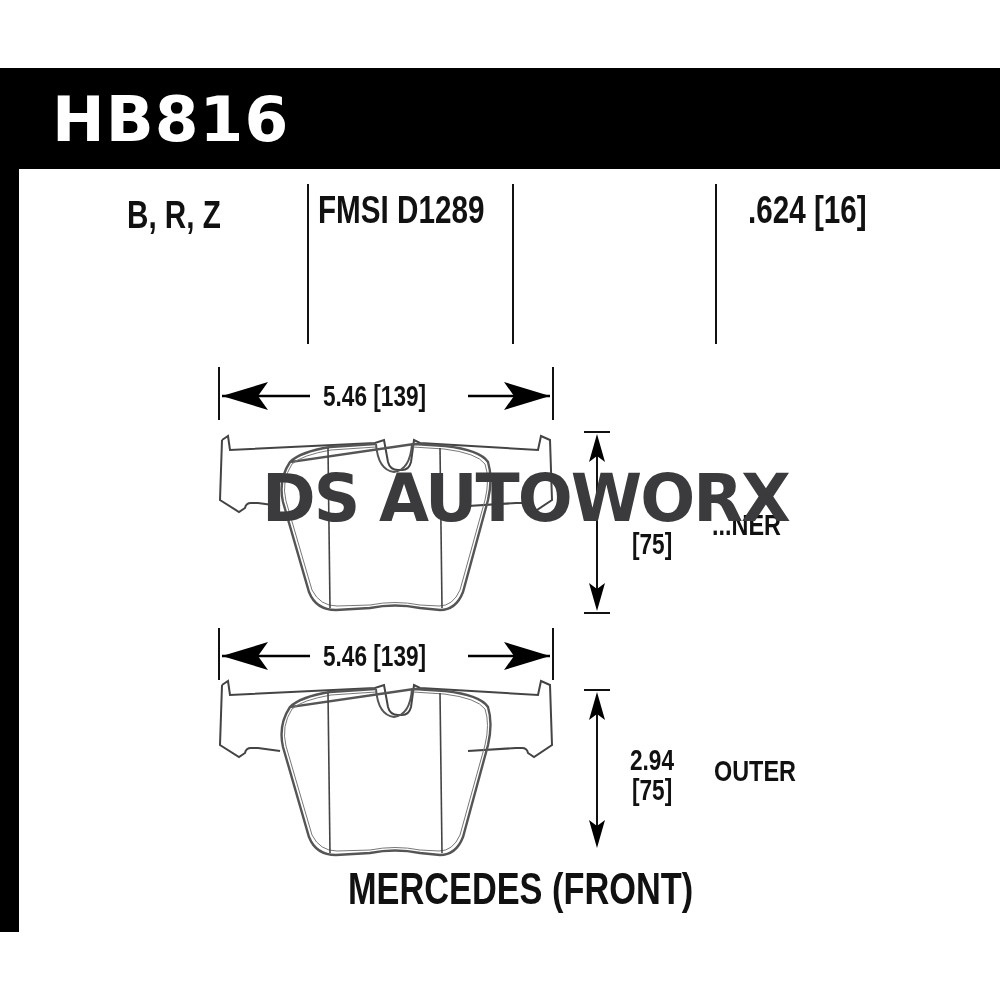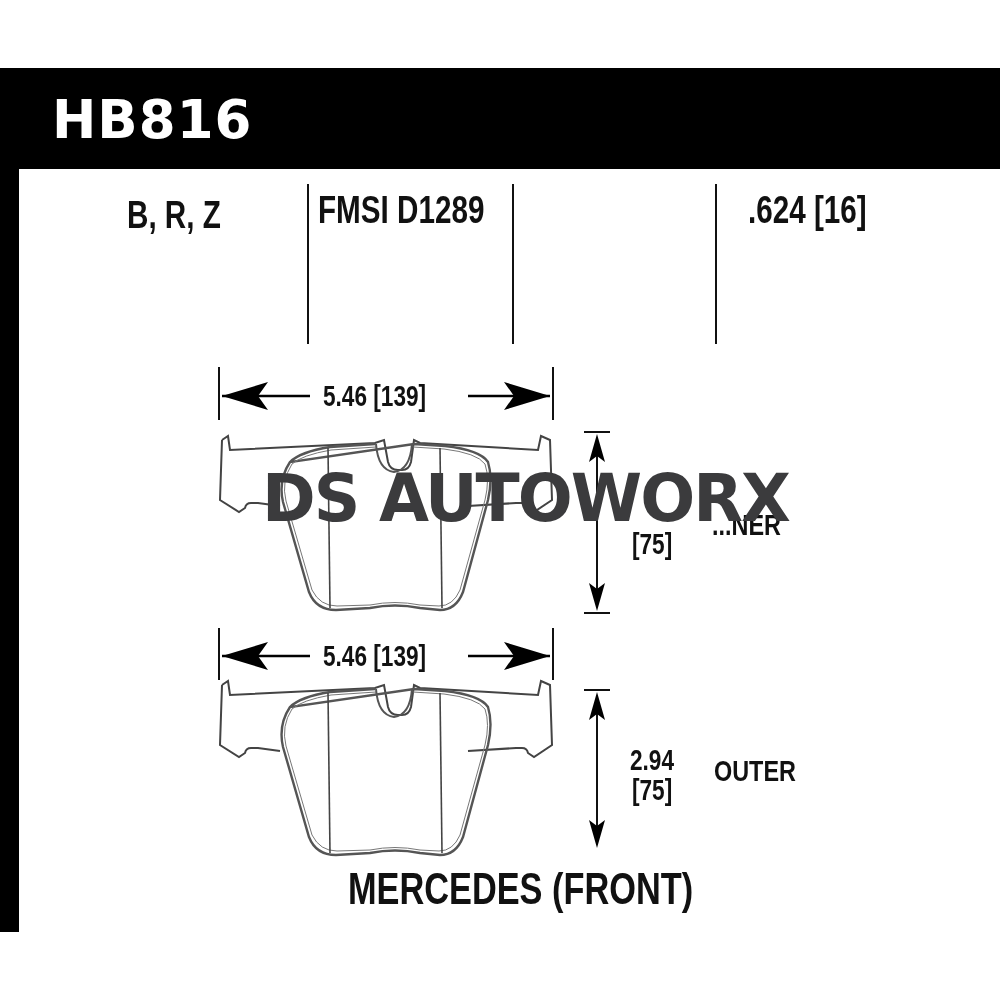--- a/index.html
+++ b/index.html
@@ -1,20 +1,20 @@
 <!DOCTYPE html>
 <html><head>
 <meta charset="utf-8">
 <style>
   html, body { margin:0; padding:0; background:#ffffff; }
   body { width:1000px; height:1000px; position:relative; overflow:hidden; font-family:"Liberation Sans", "DejaVu Sans", sans-serif; }
   .abs { position:absolute; }
   .header-bar { left:0; top:68px; width:1000px; height:101px; background:#000; }
   .side-bar { left:0; top:68px; width:19px; height:864px; background:#000; }
-  .part-number { left:52px; top:72px; color:#fff; font-family:"DejaVu Sans", sans-serif; font-weight:bold; font-size:53px; letter-spacing:1px; line-height:96px; }
+  .part-number { left:52px; top:72px; color:#fff; font-family:"DejaVu Sans", sans-serif; font-weight:bold; font-size:63px; letter-spacing:1px; line-height:96px; }
   .cond { font-family:"Liberation Sans", sans-serif; font-weight:bold; color:#111; transform-origin:left top; transform:scaleX(0.78); white-space:nowrap; }
   .compounds { left:127px; top:194px; font-size:38px; }
   .fmsi { left:318px; top:189px; font-size:38px; }
   .thickness { left:748px; top:189px; font-size:38px; }
   .vline { background:#111; width:2px; }
   .dim-label { font-size:29px; }
   .side-label { font-size:30px; }
   .footer-label { left:348px; top:864px; font-size:44px; transform:scaleX(0.78); }
   svg { position:absolute; left:0; top:0; }
   .watermark { left:262px; top:466px; font-family:"DejaVu Sans", sans-serif; font-weight:bold; font-size:66px; color:#3b3b3d; letter-spacing:-2px; line-height:66px; white-space:nowrap; transform-origin:left top; transform:scaleX(0.98); }

